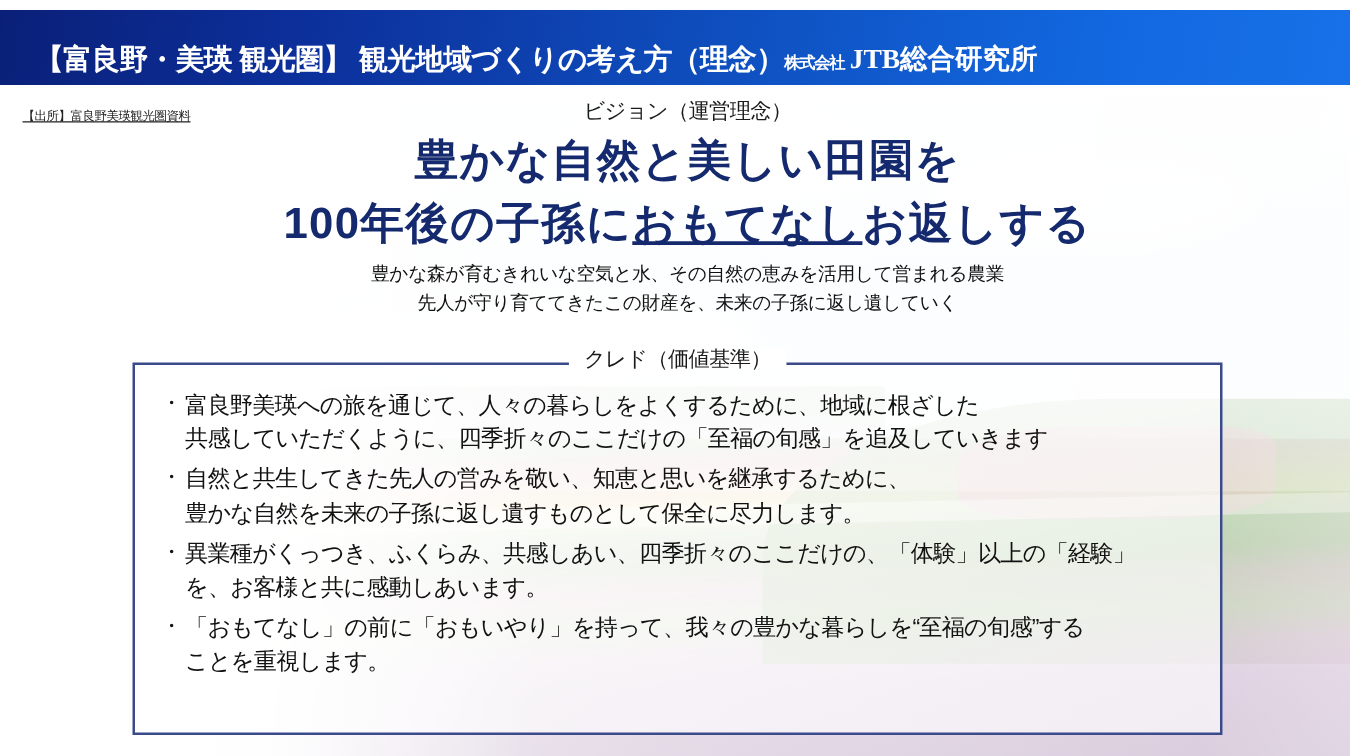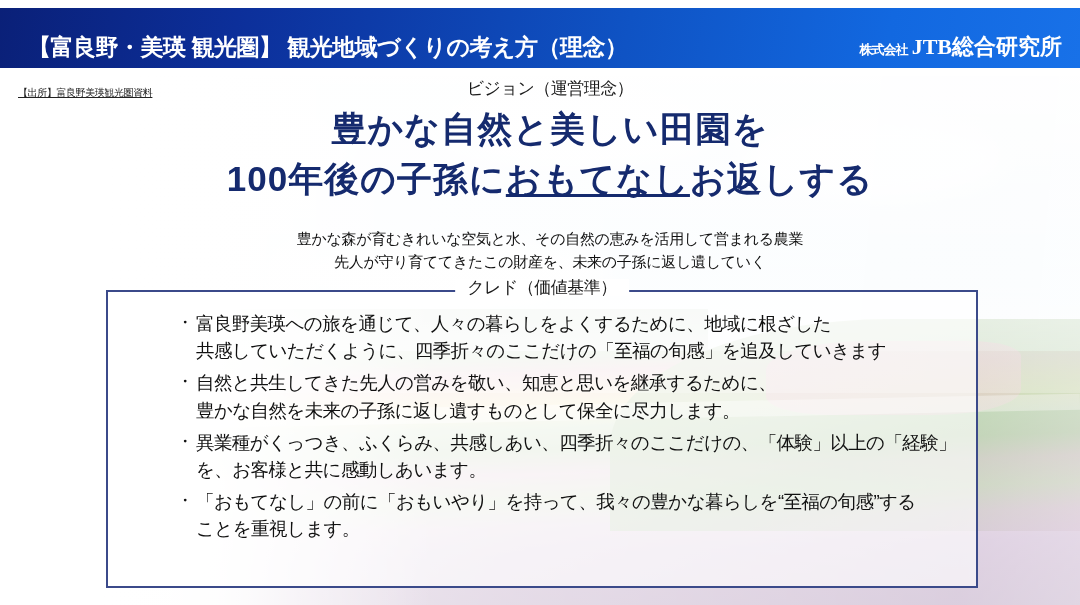--- a/index.html
+++ b/index.html
@@ -8,21 +8,21 @@
     background:#ffffff;
     font-family:"Liberation Sans","DejaVu Sans",sans-serif;
     overflow:hidden;position:relative;
   }
   .slide{position:absolute;inset:0;background:#fff;overflow:hidden;}
 
   
   .header-bar{
     position:absolute;left:0;top:8px;width:1080px;height:60px;
     background:linear-gradient(100deg,#0a2078 0%,#0c2f9a 22%,#0f53c4 58%,#1268e0 82%,#1871e8 100%);
-    display:flex;align-items:center;justify-content:space-between;
+    display:flex;align-items:center;
     box-sizing:border-box;padding:18px 18px 0 28px;
   }
   .header-title{
     color:#ffffff;font-size:23px;font-weight:bold;letter-spacing:-0.5px;
     white-space:nowrap;line-height:1;
   }
   .header-brand{
     color:#ffffff;font-size:19px;font-weight:bold;letter-spacing:-0.5px;
     white-space:nowrap;line-height:1;font-family:Liberation Serif, serif;
   }
@@ -118,31 +118,30 @@
   .vision-line1{
     margin-top:10px;font-size:35px;font-weight:bold;color:#152a6e;
     letter-spacing:1px;line-height:1.15;white-space:nowrap;
   }
   .vision-line2{
     margin-top:10px;font-size:35px;font-weight:bold;color:#152a6e;
     letter-spacing:1px;line-height:1.15;white-space:nowrap;
   }
   .vision-line2 .ul{text-decoration:underline;text-underline-offset:3px;}
   .vision-sub{
-    margin-top:28px;font-size:15px;color:#111;line-height:1.55;letter-spacing:-0.3px;
+    margin-top:9px;font-size:15px;color:#111;line-height:1.55;letter-spacing:-0.3px;
   }
   .vision-sub div{white-space:nowrap;}
 
   
   .credo{
     position:absolute;left:106px;top:290px;width:872px;height:298px;
     border:2px solid #3b4a8a;
     background:rgba(255,255,255,0.62);
     box-sizing:border-box;
-    padding-left:48px;
   }
   .credo-legend{
     position:absolute;left:50%;top:-13px;transform:translateX(-50%);
     background:#ffffff;padding:0 12px;
     font-size:17px;color:#1a1a1a;letter-spacing:-0.5px;white-space:nowrap;line-height:1;
   }
   .credo-list{
     padding:18px 14px 0 18px;margin:0;list-style:none;
   }
   .credo-item{

